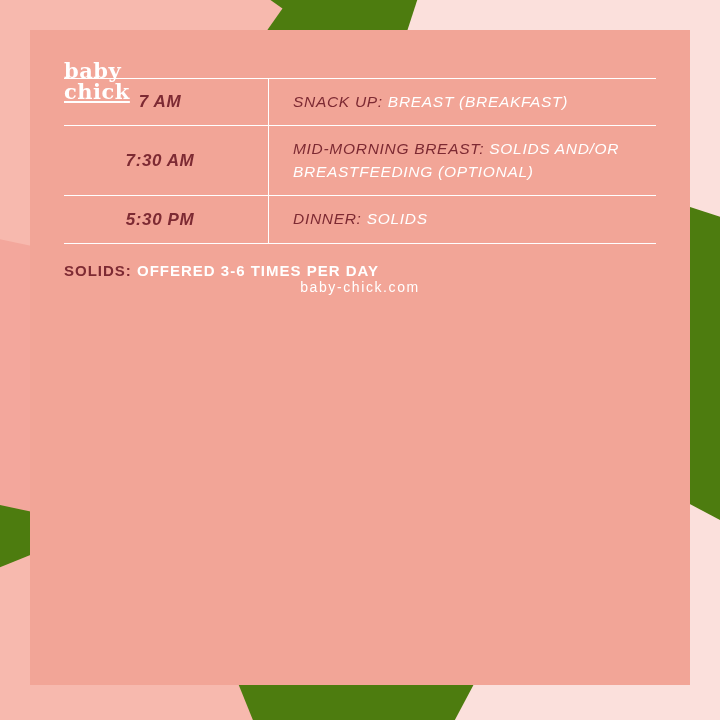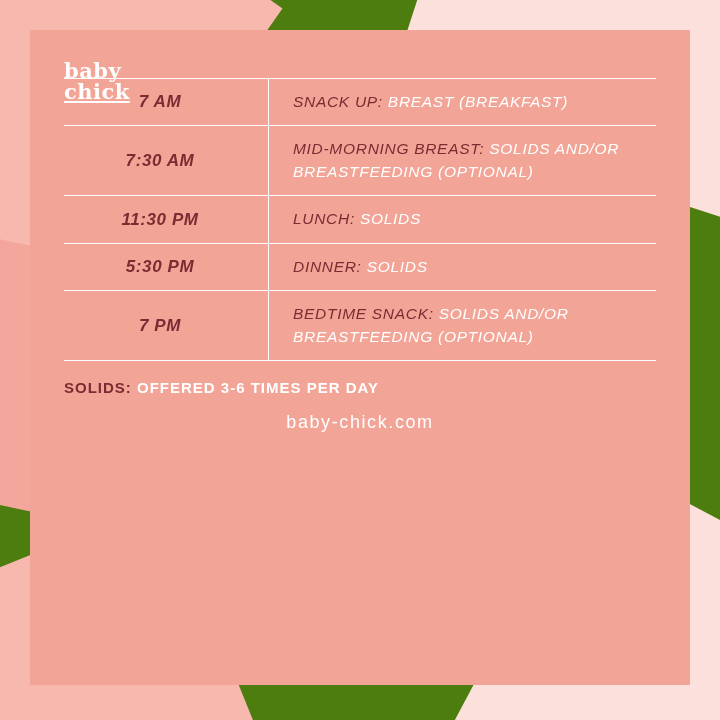--- a/index.html
+++ b/index.html
@@ -161,23 +161,22 @@
     font-size: 15px;
     letter-spacing: 1px;
     margin-top: 18px;
   }
   .footnote .fn-label {
     color: #7d2a33;
   }
   .site {
     text-align: center;
     color: #ffffff;
-    font-size: 18px;
+    font-size: 14px;
     letter-spacing: 1.6px;
-    margin-top: 16px;
   }
 </style>
 </head>
 <body>
 
 <div class="canvas">
 
   <div class="bg-shape bg-tl"></div>
   <div class="bg-shape bg-tr"></div>
   <div class="bg-shape bg-ml"></div>
@@ -196,31 +195,23 @@
       <tbody>
         <tr>
           <td class="cell-time">7 AM</td>
           <td class="cell-desc"><span class="label">SNACK UP:</span><span> BREAST (BREAKFAST)</span></td>
         </tr>
         <tr>
           <td class="cell-time">7:30 AM</td>
           <td class="cell-desc"><span class="label">MID-MORNING BREAST:</span><span> SOLIDS AND/OR BREASTFEEDING (OPTIONAL)</span></td>
         </tr>
         <tr>
-          <td class="cell-time">11:30 PM</td>
-          <td class="cell-desc"><span class="label">LUNCH:</span><span> SOLIDS</span></td>
-        </tr>
-        <tr>
           <td class="cell-time">5:30 PM</td>
           <td class="cell-desc"><span class="label">DINNER:</span><span> SOLIDS</span></td>
         </tr>
-        <tr>
-          <td class="cell-time">7 PM</td>
-          <td class="cell-desc"><span class="label">BEDTIME SNACK:</span><span> SOLIDS AND/OR BREASTFEEDING (OPTIONAL)</span></td>
-        </tr>
       </tbody>
     </table>
 
     <div class="footnote"><span class="fn-label">SOLIDS:</span><span> OFFERED 3-6 TIMES PER DAY</span></div>
 
     <div class="site">baby-chick.com</div>
 
   </div>
 </div>
 

